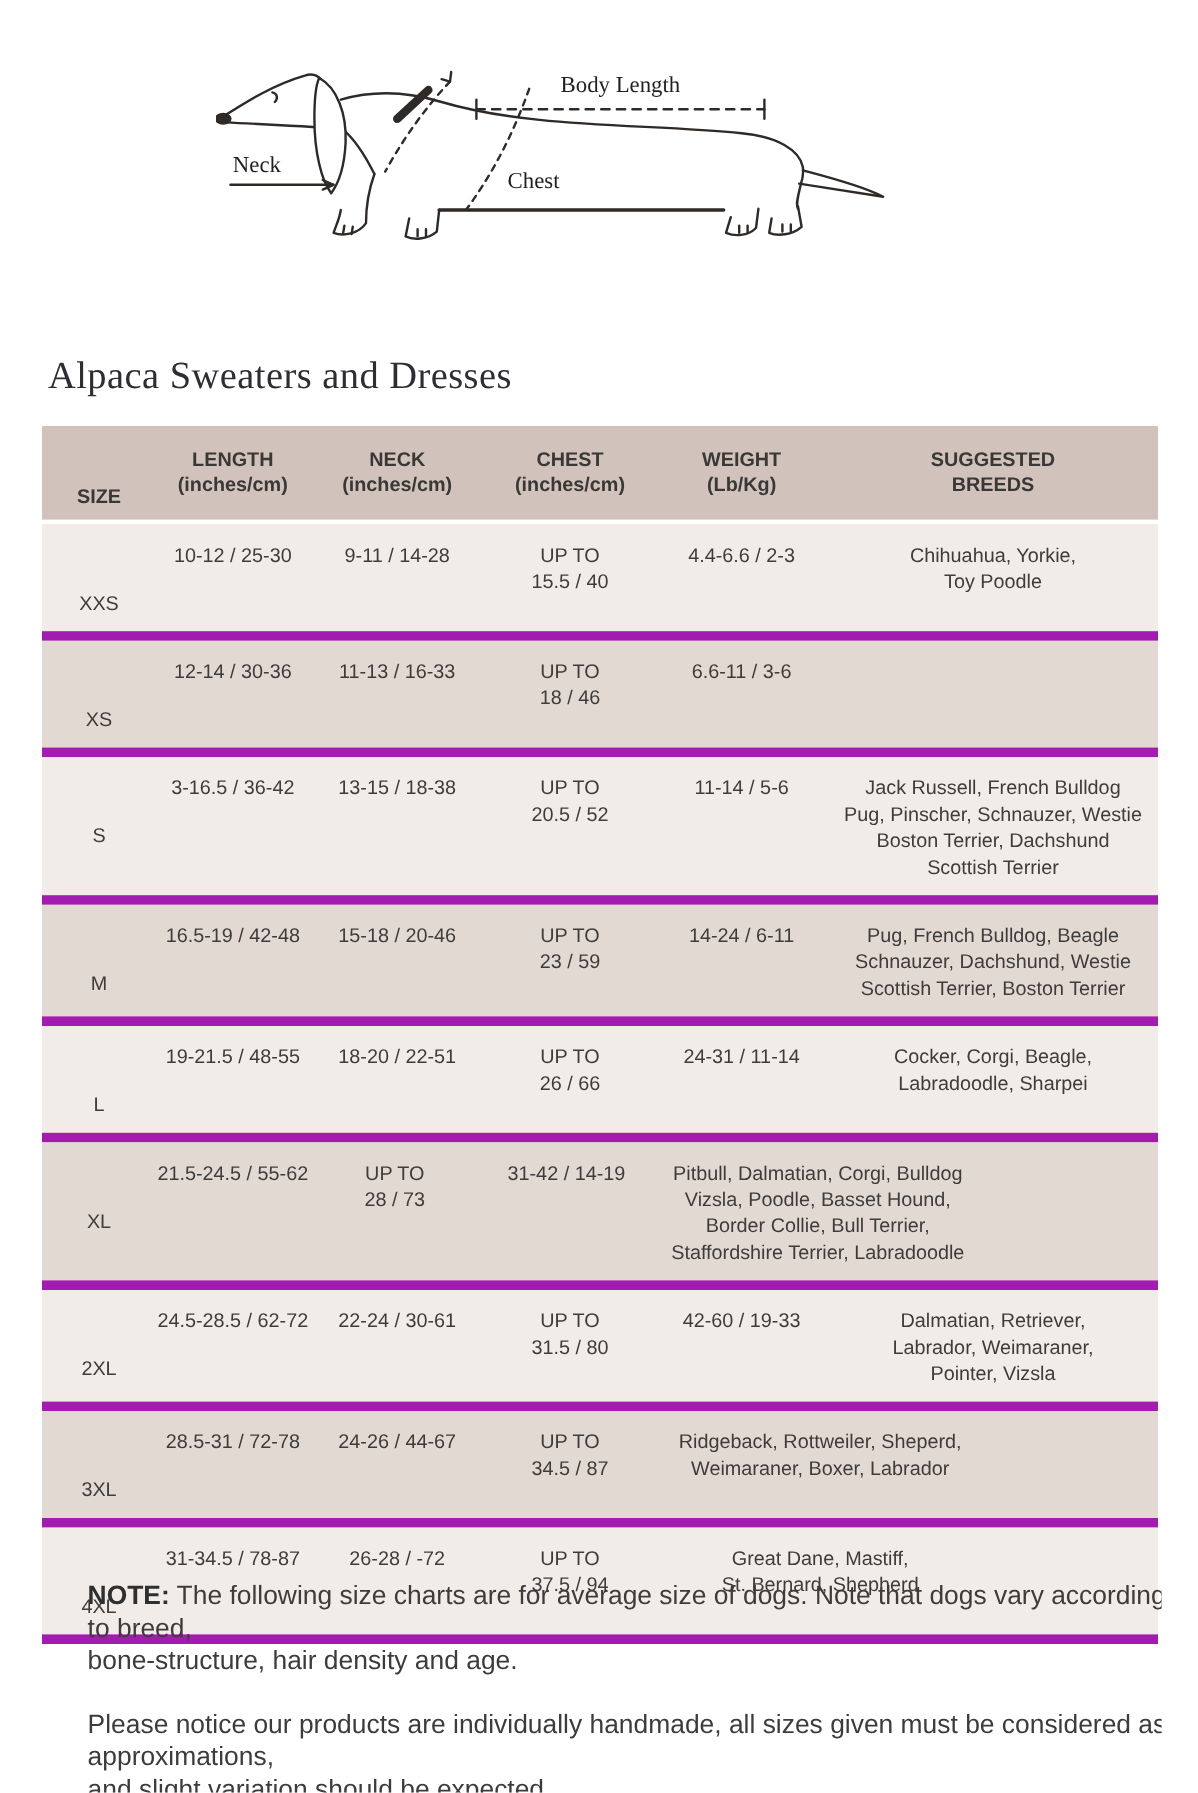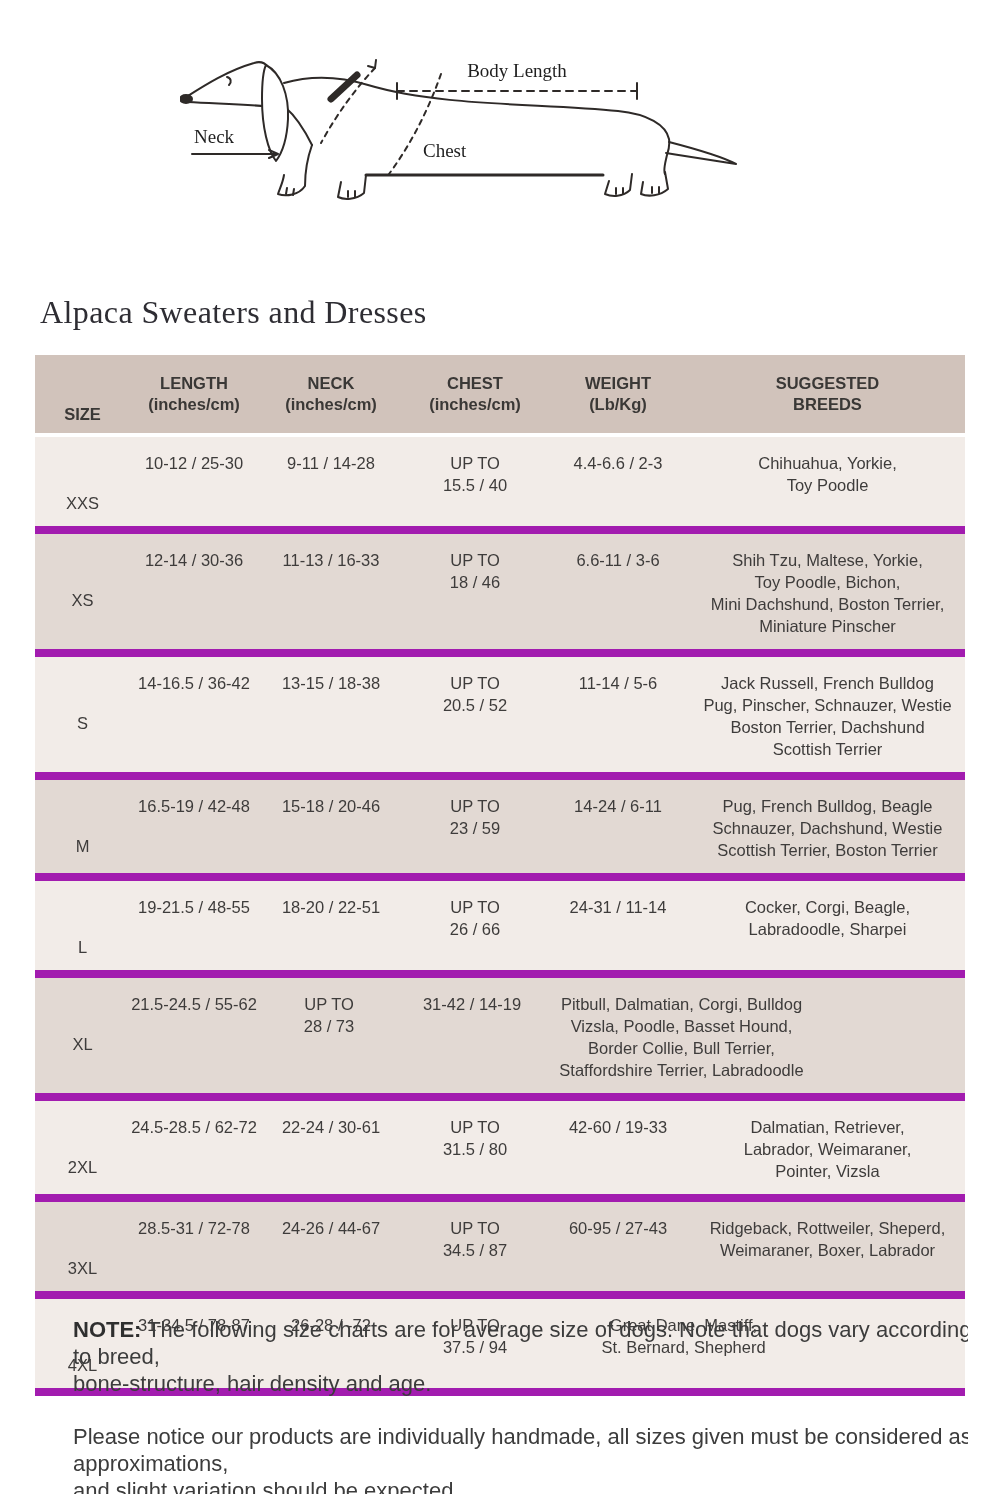--- a/index.html
+++ b/index.html
@@ -142,28 +142,24 @@
       <div class="cell c-breeds">Chihuahua, Yorkie,
 Toy Poodle</div>
     </div>
         <div class="trow dark">
       <div class="cell c-size">XS</div>
       <div class="cell c-length">12-14 / 30-36</div>
       <div class="cell c-neck">11-13 / 16-33</div>
       <div class="cell c-chest">UP TO
 18 / 46</div>
       <div class="cell c-weight">6.6-11 / 3-6</div>
-      <div class="cell c-breeds">Shih Tzu, Maltese, Yorkie,
-Toy Poodle, Bichon,
-Mini Dachshund, Boston Terrier,
-Miniature Pinscher</div>
     </div>
         <div class="trow light">
       <div class="cell c-size">S</div>
-      <div class="cell c-length">14-16.5 / 36-42</div>
+      <div class="cell c-length">3-16.5 / 36-42</div>
       <div class="cell c-neck">13-15 / 18-38</div>
       <div class="cell c-chest">UP TO
 20.5 / 52</div>
       <div class="cell c-weight">11-14 / 5-6</div>
       <div class="cell c-breeds">Jack Russell, French Bulldog
 Pug, Pinscher, Schnauzer, Westie
 Boston Terrier, Dachshund
 Scottish Terrier</div>
     </div>
         <div class="trow dark">
@@ -208,21 +204,20 @@
       <div class="cell c-breeds">Dalmatian, Retriever,
 Labrador, Weimaraner,
 Pointer, Vizsla</div>
     </div>
         <div class="trow dark">
       <div class="cell c-size">3XL</div>
       <div class="cell c-length">28.5-31 / 72-78</div>
       <div class="cell c-neck">24-26 / 44-67</div>
       <div class="cell c-chest">UP TO
 34.5 / 87</div>
-      <div class="cell c-weight">60-95 / 27-43</div>
       <div class="cell c-breeds">Ridgeback, Rottweiler, Sheperd,
 Weimaraner, Boxer, Labrador</div>
     </div>
         <div class="trow light">
       <div class="cell c-size">4XL</div>
       <div class="cell c-length">31-34.5 / 78-87</div>
       <div class="cell c-neck">26-28 / -72</div>
       <div class="cell c-chest">UP TO
 37.5 / 94</div>
       <div class="cell c-breeds">Great Dane, Mastiff,

